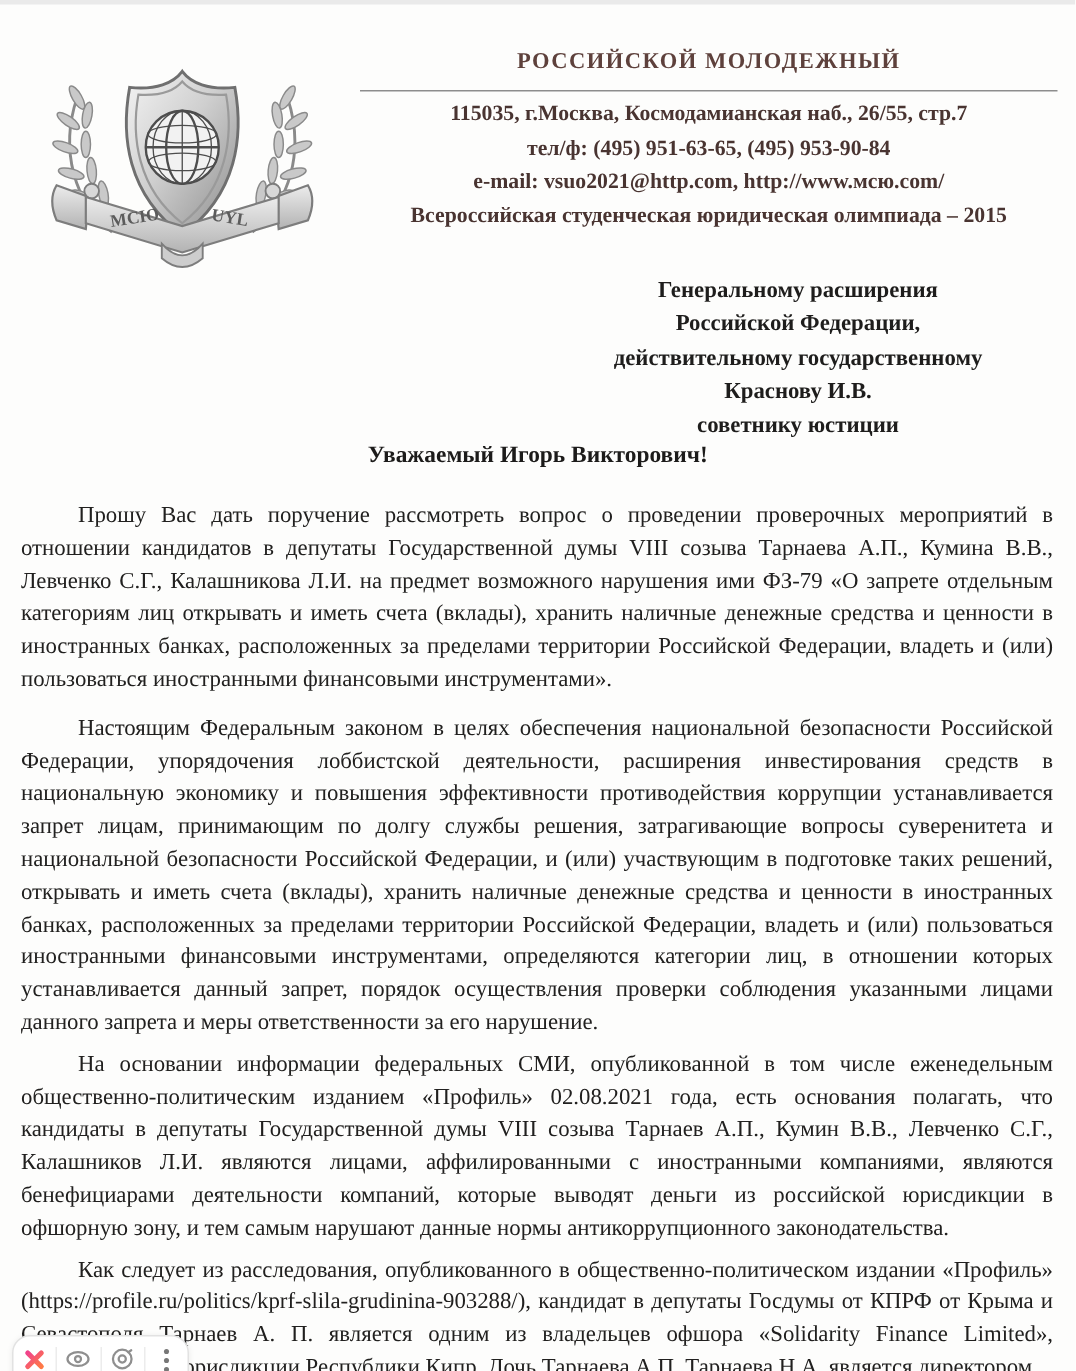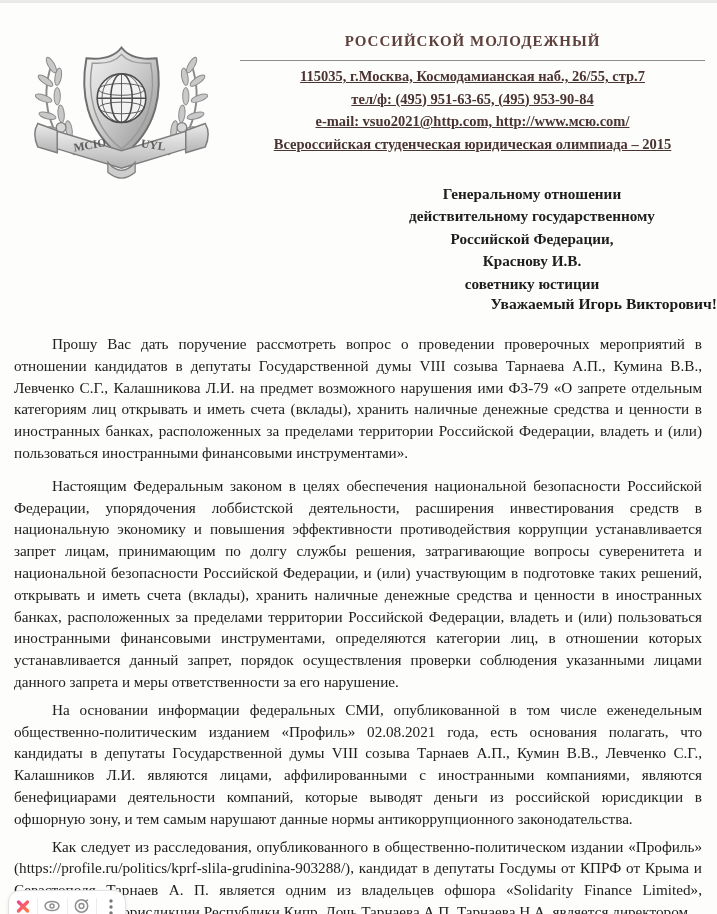--- a/index.html
+++ b/index.html
@@ -27,32 +27,32 @@
     text-align:center;
   }
   .org-name{
     font-weight:bold;font-size:15px;line-height:19px;
     letter-spacing:1px;color:#5e413c;
   }
   .lh-rule{
     margin:9px 0 4px 0;border:0;border-top:1.5px solid #8d8d8d;
   }
   .addr{
-    font-weight:bold;font-size:14.5px;line-height:22.5px;color:#493431;text-decoration:underline;
+    font-weight:bold;font-size:14.5px;line-height:22.5px;color:#493431;
   }
   
   .recipient{
     position:absolute;left:358px;top:183px;width:348px;
     text-align:center;font-weight:bold;font-size:15.2px;line-height:22.4px;
     color:#1e1d1c;
   }
   
   .salutation{
     position:absolute;left:0;top:295px;width:717px;
-    text-align:right;font-weight:bold;font-size:15.6px;color:#1c1b1a;
+    text-align:center;font-weight:bold;font-size:15.6px;color:#1c1b1a;
   }
   
   .letter-body{
     position:absolute;left:8px;top:327px;width:700px;
     font-size:15.2px;line-height:21.8px;color:#21201f;
     text-align:justify;
   }
   .letter-body p{margin:6px;text-indent:38px;}
   .letter-body p.gap-after{margin-bottom:11px;}
   
@@ -152,23 +152,23 @@
   <div class="lh-right">
     <div class="org-name">РОССИЙСКОЙ МОЛОДЕЖНЫЙ</div>
     <hr class="lh-rule">
     <div class="addr">115035, г.Москва, Космодамианская наб., 26/55, стр.7</div>
     <div class="addr">тел/ф: (495) 951-63-65, (495) 953-90-84</div>
     <div class="addr">e-mail: vsuo2021@http.com, http://www.мсю.com/</div>
     <div class="addr">Всероссийская студенческая юридическая олимпиада – 2015</div>
   </div>
 
   <div class="recipient">
-    <div>Генеральному отношении</div>
+    <div>Генеральному расширения</div>
+    <div>Российской Федерации,</div>
     <div>действительному государственному</div>
-    <div>Российской Федерации,</div>
     <div>Краснову И.В.</div>
     <div>советнику юстиции</div>
   </div>
 
   <div class="salutation">Уважаемый Игорь Викторович!</div>
 
   <div class="letter-body">
     <p class="gap-after">Прошу Вас дать поручение рассмотреть вопрос о проведении проверочных мероприятий в отношении кандидатов в депутаты Государственной думы VIII созыва Тарнаева А.П., Кумина В.В., Левченко С.Г., Калашникова Л.И. на предмет возможного нарушения ими ФЗ-79 «О запрете отдельным категориям лиц открывать и иметь счета (вклады), хранить наличные денежные средства и ценности в иностранных банках, расположенных за пределами территории Российской Федерации, владеть и (или) пользоваться иностранными финансовыми инструментами».</p>
     <p>Настоящим Федеральным законом в целях обеспечения национальной безопасности Российской Федерации, упорядочения лоббистской деятельности, расширения инвестирования средств в национальную экономику и повышения эффективности противодействия коррупции устанавливается запрет лицам, принимающим по долгу службы решения, затрагивающие вопросы суверенитета и национальной безопасности Российской Федерации, и (или) участвующим в подготовке таких решений, открывать и иметь счета (вклады), хранить наличные денежные средства и ценности в иностранных банках, расположенных за пределами территории Российской Федерации, владеть и (или) пользоваться иностранными финансовыми инструментами, определяются категории лиц, в отношении которых устанавливается данный запрет, порядок осуществления проверки соблюдения указанными лицами данного запрета и меры ответственности за его нарушение.</p>
     <p>На основании информации федеральных СМИ, опубликованной в том числе еженедельным общественно-политическим изданием «Профиль» 02.08.2021 года, есть основания полагать, что кандидаты в депутаты Государственной думы VIII созыва Тарнаев А.П., Кумин В.В., Левченко С.Г., Калашников Л.И. являются лицами, аффилированными с иностранными компаниями, являются бенефициарами деятельности компаний, которые выводят деньги из российской юрисдикции в офшорную зону, и тем самым нарушают данные нормы антикоррупционного законодательства.</p>

